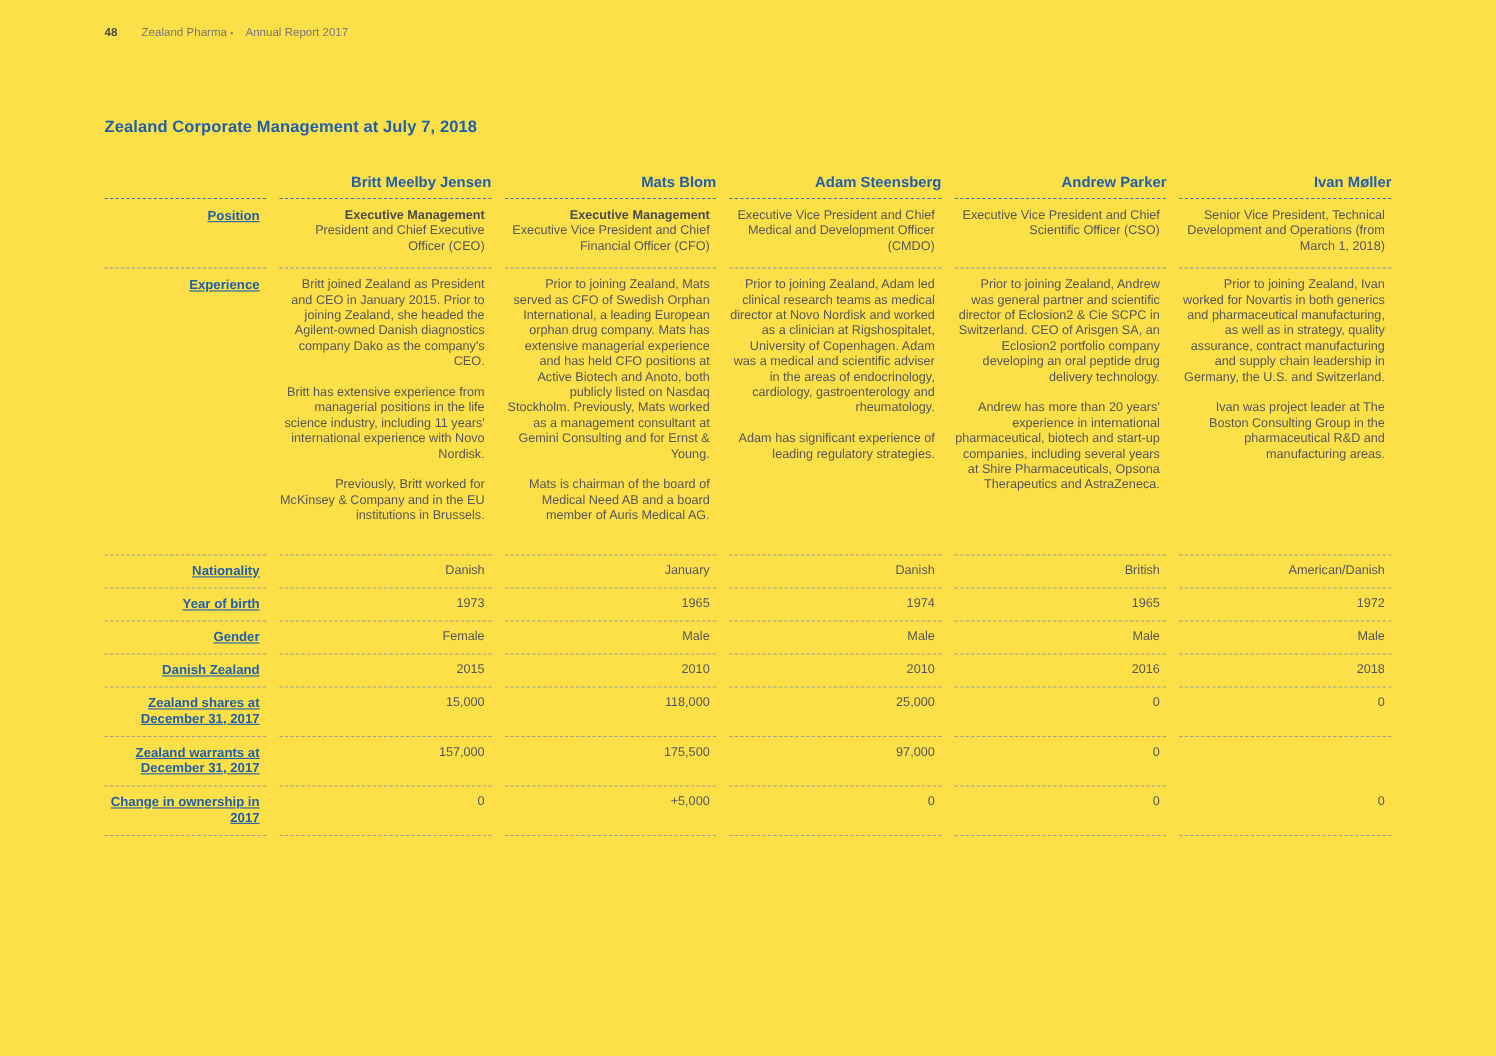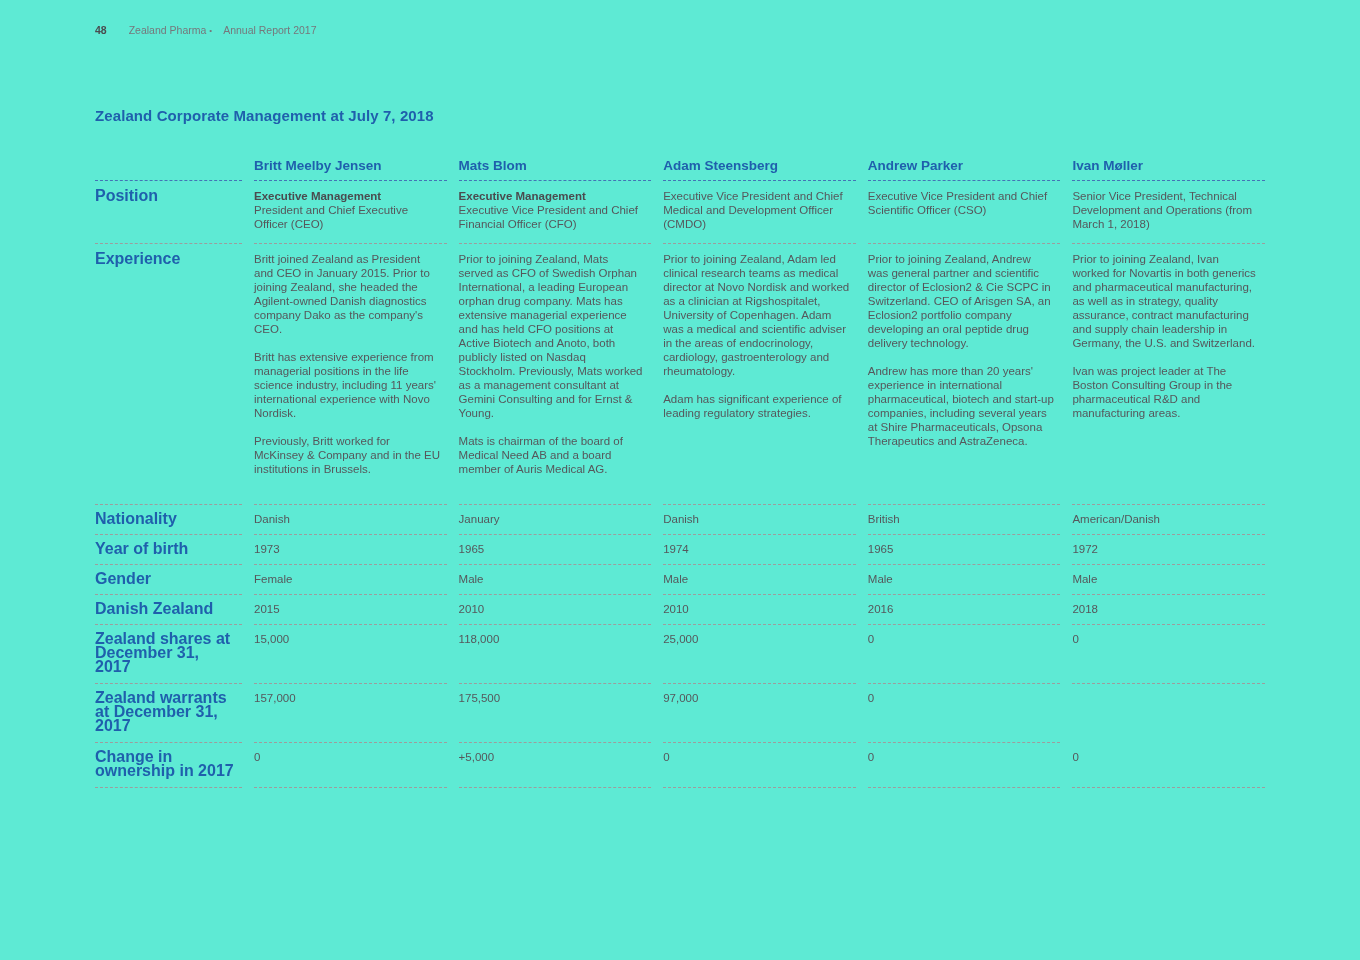--- a/index.html
+++ b/index.html
@@ -4,21 +4,21 @@
 <style>
   * { margin: 0; padding: 0; box-sizing: border-box; }
   html, body { background: #ffffff; }
   body {
     font-family: "Liberation Sans", sans-serif;
     width: 1360px;
     height: 960px;
     position: relative;
     color: #56575B;
   }
-  .page { position: absolute; inset: 0; background: #5eead4; }
+  .page { position: absolute; inset: 0; background: #fde047; text-align: right; }
 
   
   .runhead {
     position: absolute;
     left: 95px; top: 24px;
     display: flex; align-items: center;
     font-size: 10.5px; color: #76777B;
   }
   .runhead .pagenum { font-weight: bold; color: #4A4B4F; margin-right: 22px; }
   .runhead .brand { margin-right: 3px; }
@@ -55,24 +55,25 @@
     border-bottom: 1px dashed #4374B5;
     padding: 0 0 6px 0;
   }
   .person-name {
     font-size: 13.5px;
     font-weight: bold;
     color: #1F5FAC;
     line-height: 16px;
   }
   .row-label {
-    font-size: 16px;
+    font-size: 12px;
     font-weight: bold;
     color: #1F5FAC;
     line-height: 14px;
+    text-decoration: underline;
   }
   .row-position .cell { padding-top: 8px; padding-bottom: 12px; }
   .pos-group { display: block; font-weight: bold; color: #4A4B4F; }
   .row-experience .cell { padding-top: 8px; padding-bottom: 28px; }
   .exp-text { white-space: pre-line; }
   .row-compact .cell { padding-top: 7px; padding-bottom: 8px; }
   .row-tall .cell { padding-top: 7px; padding-bottom: 9px; min-height: 45px; }
 </style>
 </head>
 <body>

